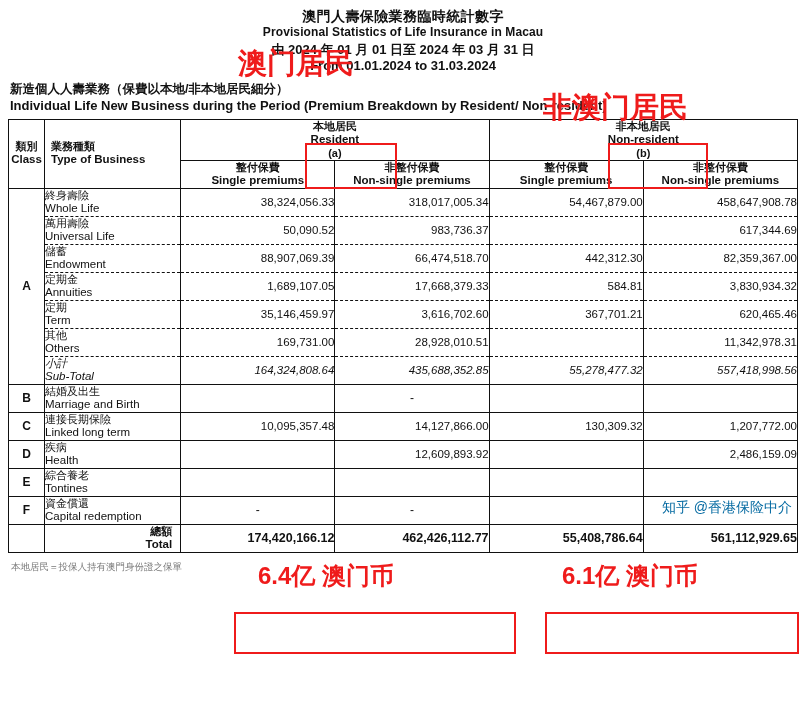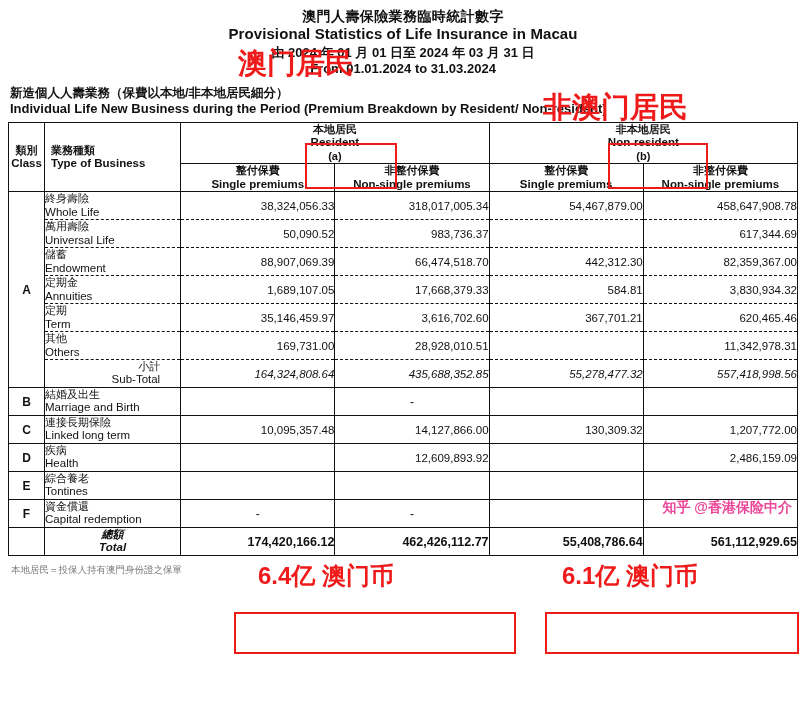--- a/index.html
+++ b/index.html
@@ -28,21 +28,21 @@
     text-align: center;
     margin: 2px 0 4px 0;
     line-height: 1.22;
   }
   .doc-header .t-zh {
     font-size: 14px;
     font-weight: bold;
     letter-spacing: 0.4px;
   }
   .doc-header .t-en {
-    font-size: 15px;
+    font-size: 12px;
     font-weight: bold;
     letter-spacing: 0.1px;
   }
   .doc-header .t-zh2 {
     font-size: 13px;
     font-weight: bold;
     margin-top: 2px;
   }
   .doc-header .t-en2 {
     font-size: 13px;
@@ -101,27 +101,28 @@
     padding: 4px 8px 4px 4px;
     font-size: 11.5px;
     white-space: nowrap;
   }
   .dash { text-align: center; font-size: 12px; }
 
   .dashed-row > td { border-bottom: 1px dashed #111 !important; }
   .dashed-top > td { border-top: 1px dashed #111 !important; }
 
   .subtotal .type-cell {
-    text-align: right;
+    text-align: left;
+    font-style: italic;
     padding-right: 20px;
   }
   .subtotal .num { font-style: italic; }
 
   .total td { font-weight: bold; font-size: 12.5px; }
-  .total .type-cell { text-align: center; padding-right: 0; font-style: italic; }
+  .total .type-cell { text-align: right; padding-right: 8px; }
   .total .num { font-size: 12.5px; }
 
   .footnote {
     margin-top: 8px;
     font-size: 9.5px;
     color: #7a7a7a;
     padding-left: 3px;
   }
 
   
@@ -145,22 +146,22 @@
   .rbox-res    { left: 305px; top: 143px; width: 88px;  height: 42px; }
   .rbox-nonres { left: 608px; top: 143px; width: 96px;  height: 42px; }
   .rbox-tot-a  { left: 234px; top: 612px; width: 278px; height: 38px; }
   .rbox-tot-b  { left: 545px; top: 612px; width: 250px; height: 38px; }
 
   .watermark {
     position: absolute;
     right: 14px;
     bottom: 20px;
     font-size: 14px;
-    color: #ec4899;
-    font-weight: bold;
+    color: #0369a1;
+    font-weight: normal;
     white-space: nowrap;
   }
 </style>
 </head>
 <body>
 
 <div class="page">
 
   <div class="doc-header">
     <div class="t-zh">澳門人壽保險業務臨時統計數字</div>

